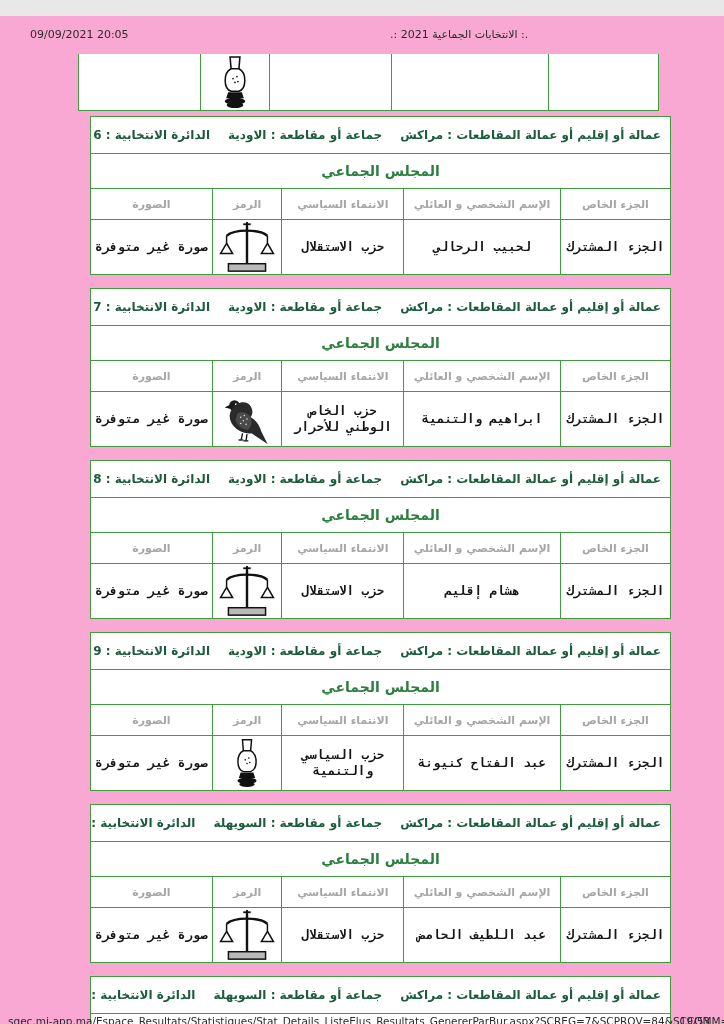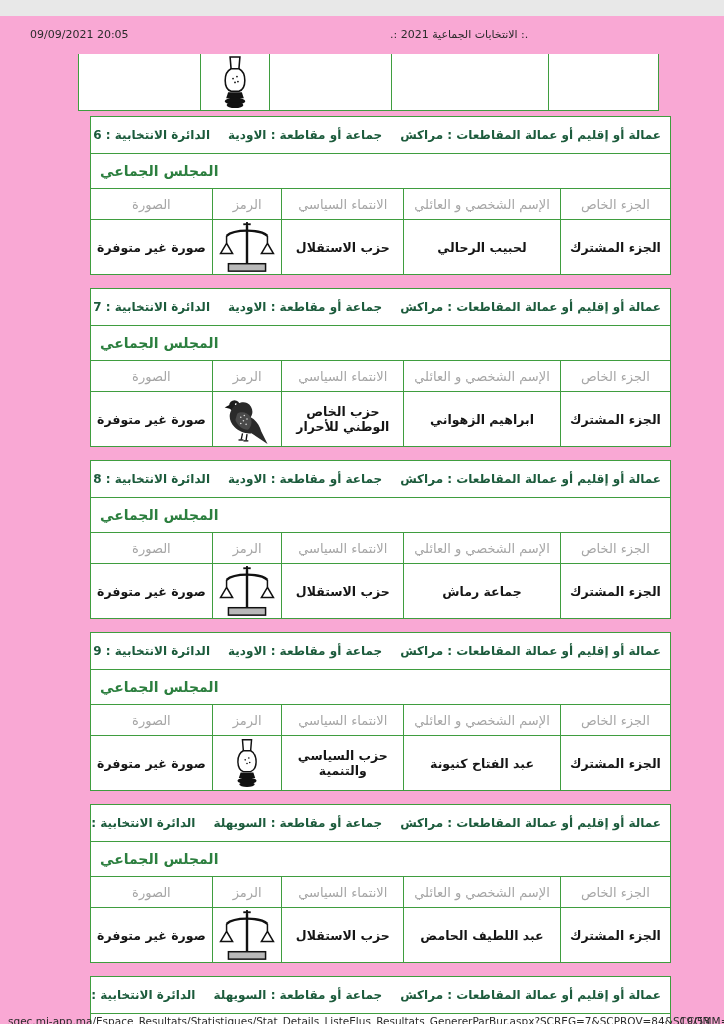--- a/index.html
+++ b/index.html
@@ -37,31 +37,31 @@
   .r-head td{
     height:32px;padding:2px 9px;
     color:#1c5b3c;font-weight:bold;font-size:12px;
     text-align:right;white-space:nowrap;
   }
   .r-head .seg{white-space:nowrap;}
   .r-head .gap{display:inline-block;width:18px;}
   .r-council td{
     height:30px;padding:2px 9px;
     color:#2c7f3f;font-weight:bold;font-size:14px;
-    text-align:left;
+    text-align:center;
   }
   .r-cols td{
     height:28px;
-    color:#a6a6a6;font-size:13px;font-weight:normal;
+    color:#a6a6a6;font-size:11px;font-weight:bold;
     text-align:center;vertical-align:middle;
   }
   .r-data td{
     height:52px;
     color:#151515;font-size:12.5px;font-weight:bold;
-    text-align:center;vertical-align:middle;
+    text-align:center;vertical-align:middle;font-family:Liberation Mono, monospace;
   }
   .sym-cell{text-align:center;}
   .sym-cell svg{vertical-align:middle;display:inline-block;}
   .blk-wrap{margin-bottom:13px;padding-left:12px;}
   .frag-wrap{margin-bottom:5px;}
 </style>
 </head>
 <body>
 
 <svg width="0" height="0" style="position:absolute">
@@ -207,21 +207,21 @@
       </tr>
       <tr class="r-cols">
         <td>الجزء الخاص</td>
         <td>الإسم الشخصي و العائلي</td>
         <td>الانتماء السياسي</td>
         <td>الرمز</td>
         <td>الصورة</td>
       </tr>
       <tr class="r-data">
         <td>الجزء المشترك</td>
-        <td>ابراهيم الزهواني</td>
+        <td>ابراهيم والتنمية</td>
         <td>حزب الخاص الوطني للأحرار</td>
         <td class="sym-cell">
           
           
           <span class="sym">
             <svg width="52" height="50" viewBox="0 0 58 56">
                       <use href="#icon-dove-def"></use>
                     </svg>
           </span>
         </td>
@@ -251,21 +251,21 @@
       </tr>
       <tr class="r-cols">
         <td>الجزء الخاص</td>
         <td>الإسم الشخصي و العائلي</td>
         <td>الانتماء السياسي</td>
         <td>الرمز</td>
         <td>الصورة</td>
       </tr>
       <tr class="r-data">
         <td>الجزء المشترك</td>
-        <td>جماعة رماش</td>
+        <td>هشام إقليم</td>
         <td>حزب الاستقلال</td>
         <td class="sym-cell">
           <span class="sym">
             <svg width="56" height="52" viewBox="0 0 60 56">
                       <use href="#icon-scales-def"></use>
                     </svg>
           </span>
           
           
         </td>

